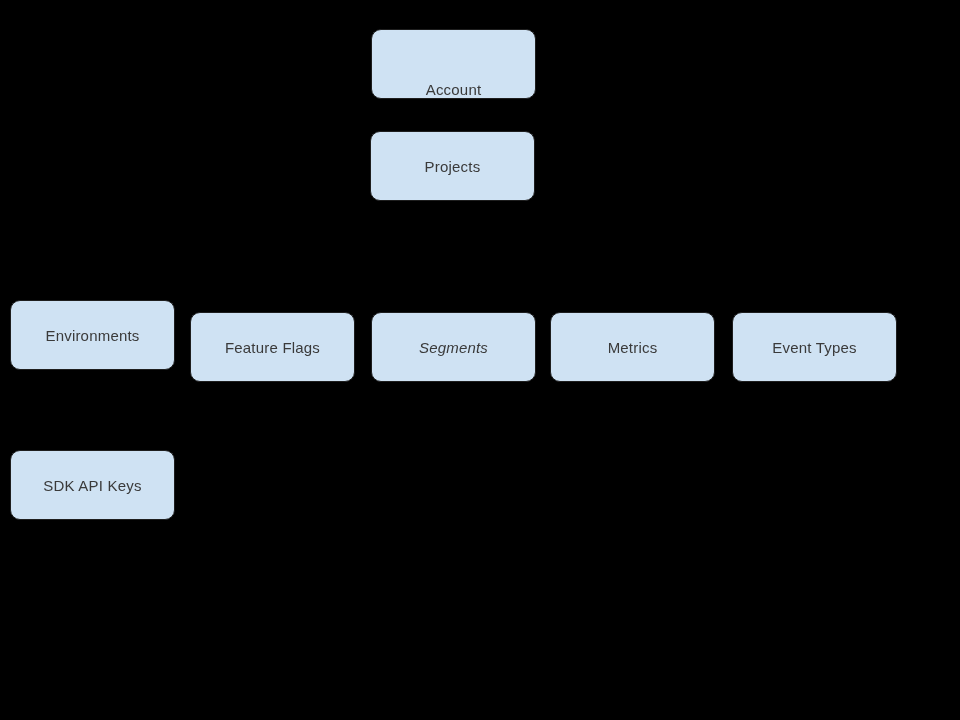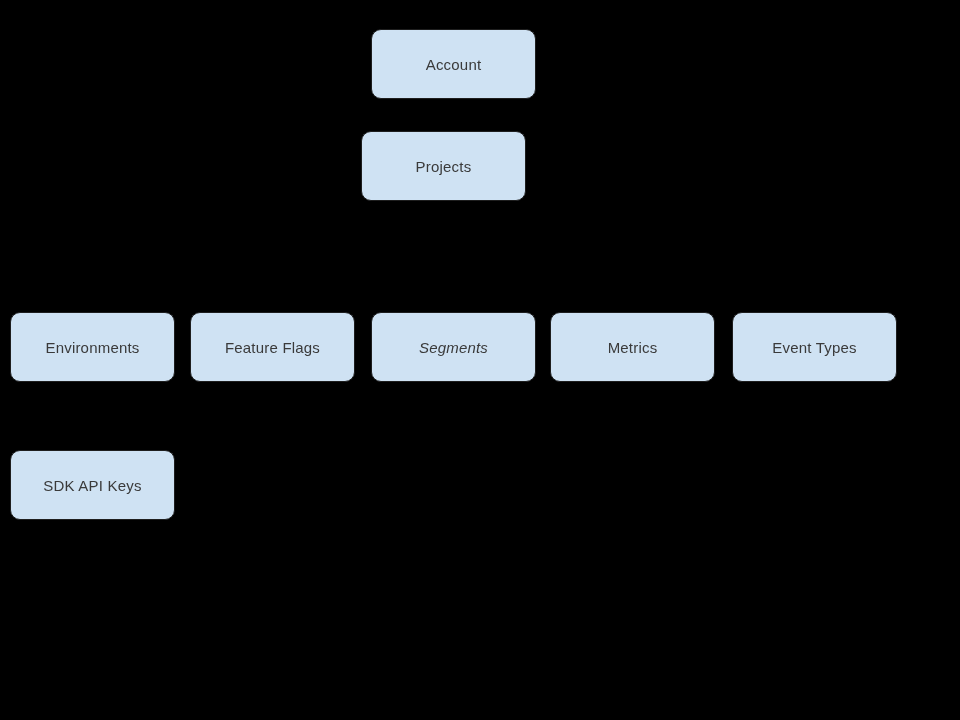--- a/index.html
+++ b/index.html
@@ -24,23 +24,23 @@
     border: 1.5px solid #1e1e1e;
     border-radius: 10px;
     display: flex;
     align-items: center;
     justify-content: center;
     font-size: 15px;
     color: #3a3a3a;
     letter-spacing: 0.2px;
     text-align: center;
   }
-  .node-account      { left: 371px; top: 29px;  }
-  .node-projects     { left: 361px; top: 131px; align-items: center; }
-  .node-environments { left: 10px;  top: 312px; }
+  .node-account      { left: 371px; top: 29px; align-items: flex-end;  }
+  .node-projects     { left: 370px; top: 131px; align-items: center; }
+  .node-environments { left: 10px;  top: 300px; }
   .node-feature-flags{ left: 190px; top: 312px; }
   .node-segments     { left: 371px; top: 312px; font-style: italic; }
   .node-metrics      { left: 550px; top: 312px; }
   .node-event-types  { left: 732px; top: 312px; }
   .node-sdk-api-keys { left: 10px;  top: 450px; }
 </style>
 </head>
 <body>
 
 <div class="canvas">

